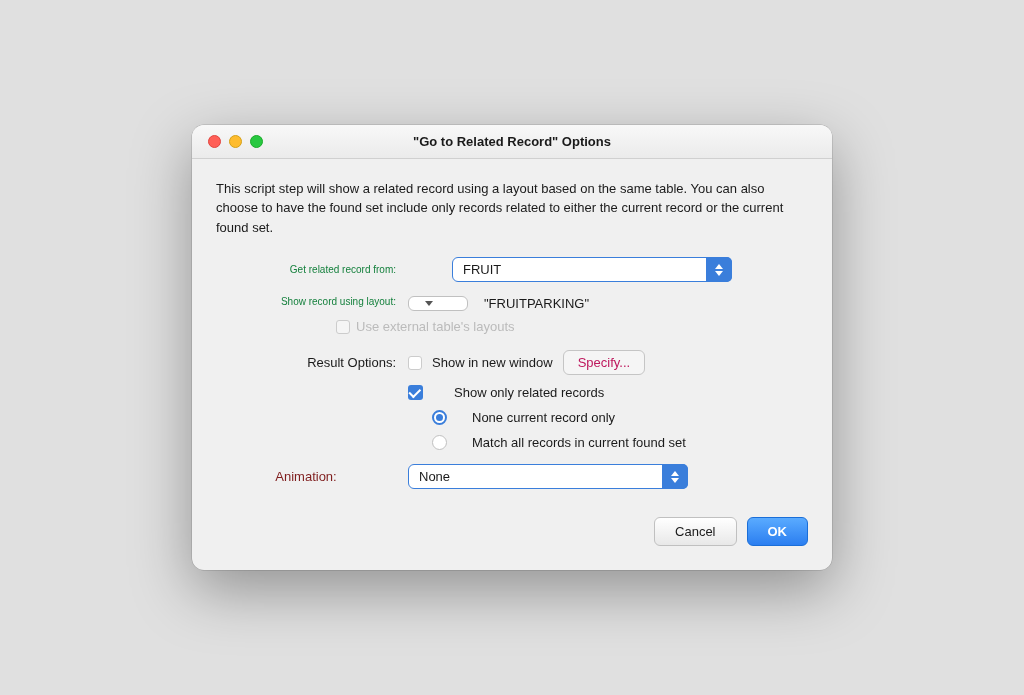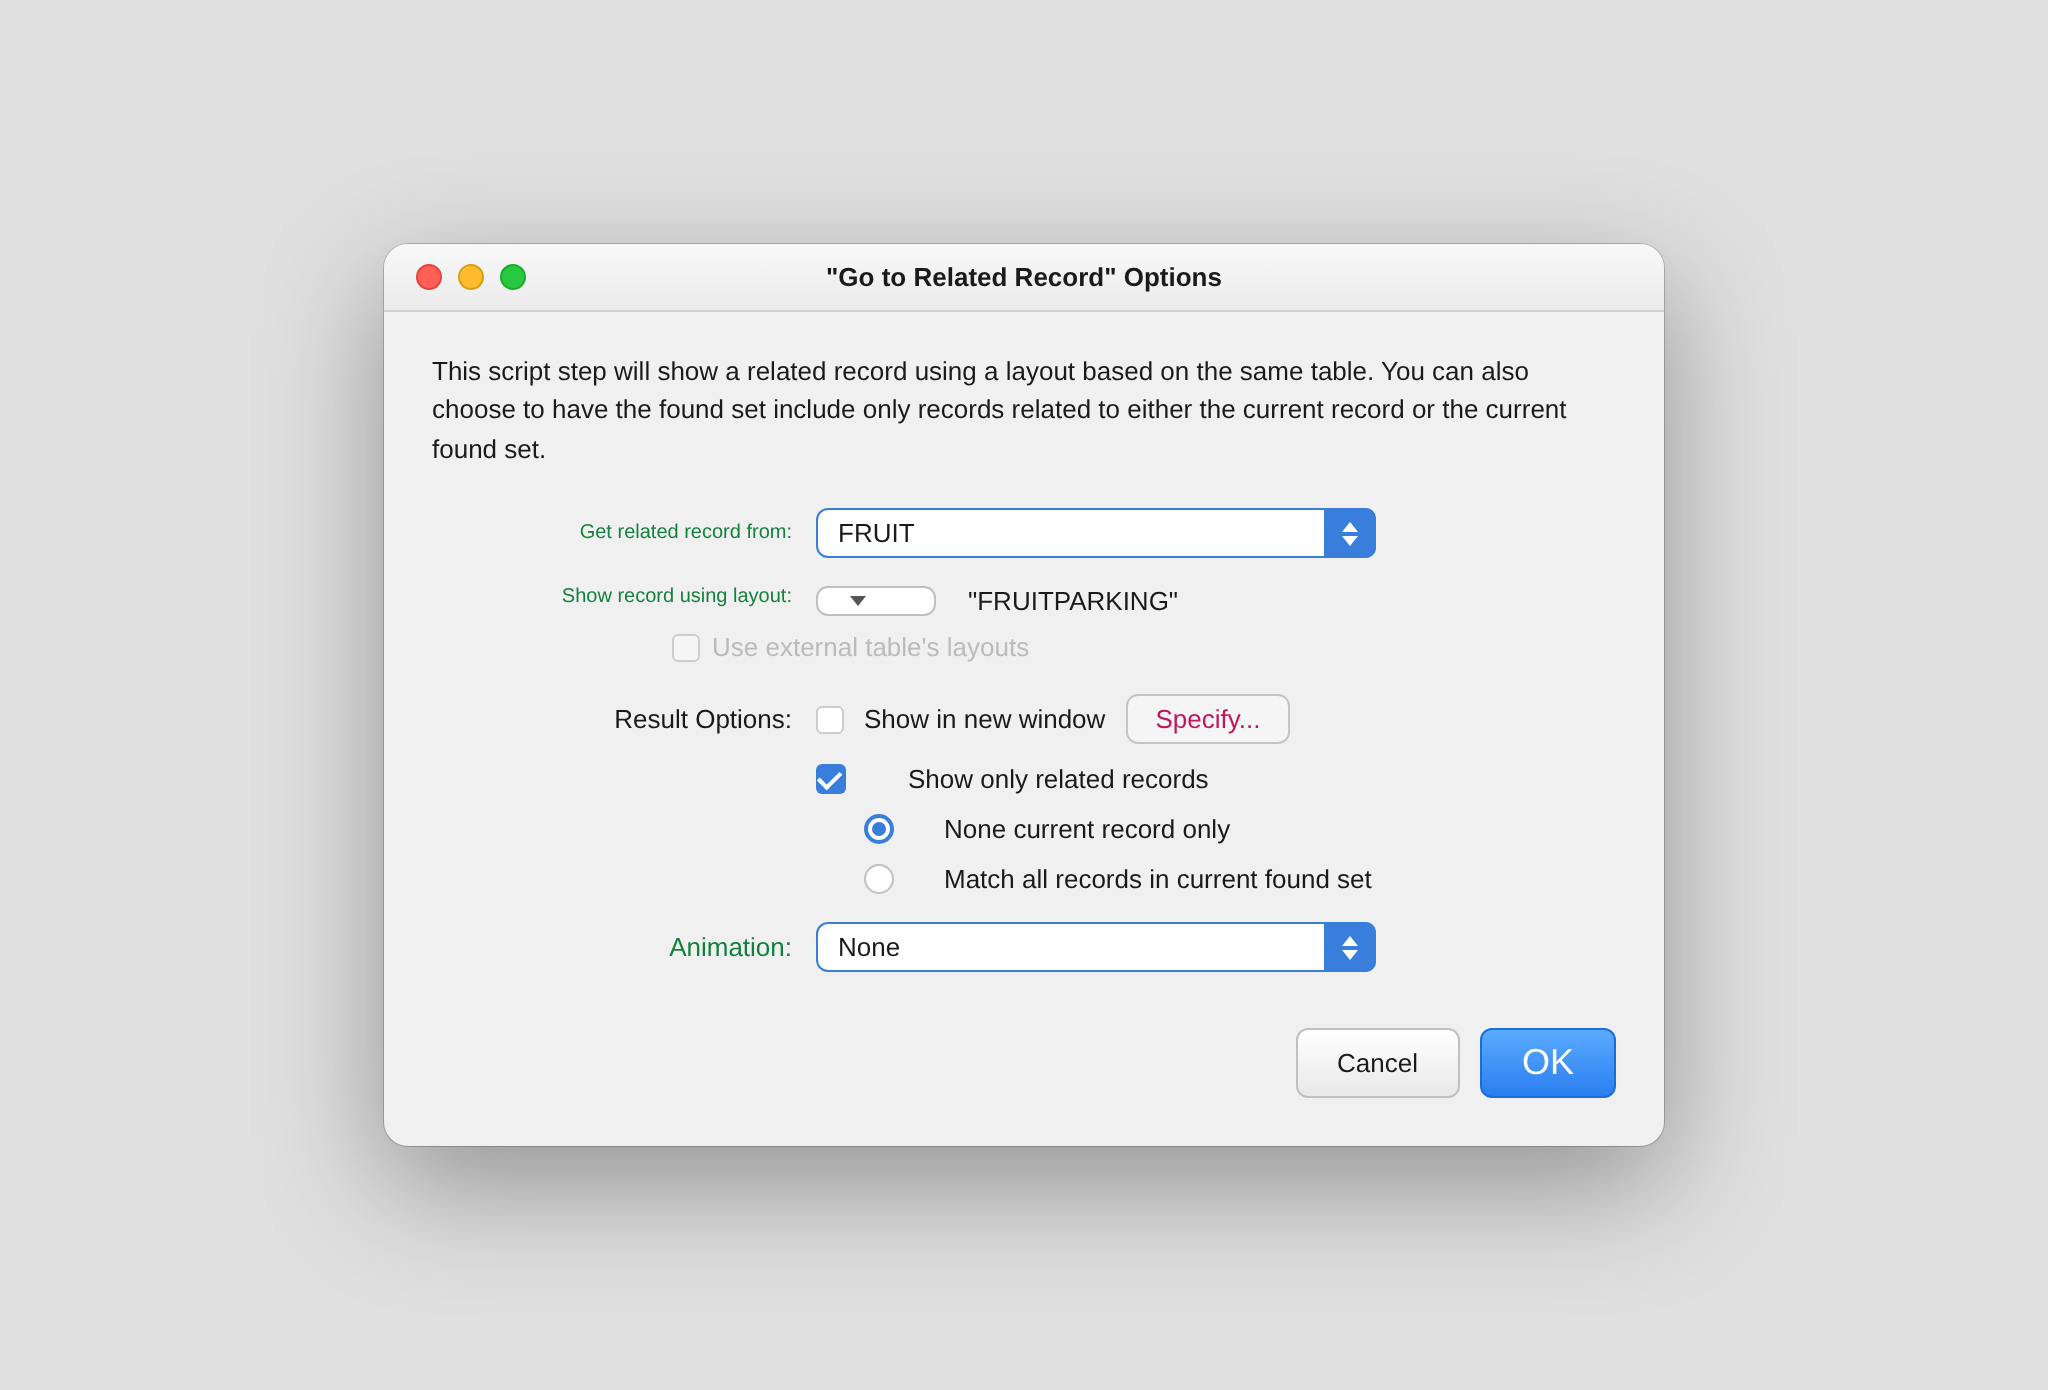--- a/index.html
+++ b/index.html
@@ -339,24 +339,24 @@
     }
 
     .animation-row {
       display: flex;
       align-items: center;
       margin-bottom: 24px;
     }
 
     .animation-label {
       font-size: 13px;
-      text-align: right;
+      text-align: center;
       min-width: 180px;
       margin-right: 12px;
-      color: #15803d;
+      color: #7f1d1d;
     }
 
     .footer {
       display: flex;
       justify-content: flex-end;
       gap: 10px;
       padding-top: 4px;
     }
 
     .btn-cancel {
@@ -368,23 +368,23 @@
       color: #1a1a1a;
       cursor: pointer;
       min-width: 80px;
     }
 
     .btn-ok {
       background: linear-gradient(to bottom, #5aabff, #2b7ef0);
       border: 1px solid #1a6ed8;
       border-radius: 6px;
       padding: 6px 20px;
-      font-size: 18px;
+      font-size: 13px;
       color: white;
-      font-weight: 400;
+      font-weight: 700;
       cursor: pointer;
       min-width: 60px;
     }
 
     .indented-options {
       margin-left: 192px;
     }
   </style>
 </head>
 <body>
@@ -401,21 +401,21 @@
   </div>
 
   <div class="dialog-body">
 
     <p class="description-text">This script step will show a related record using a layout based on the same table.  You can also choose to have the found set include only records related to either the current record or the current found set.</p>
 
     <div class="form-row">
       <span class="form-label">Get related record from:</span>
       <div class="form-control-area">
         <div class="select-wrapper">
-          <select class="select-field select-blue" style="padding-right: 44px;">
+          <select class="select-field select-blue" style="padding-right: 44px; margin-left: 44px;">
             <option>FRUIT</option>
           </select>
           <div class="blue-arrows-icon">
             <div class="blue-arrow-up"></div>
             <div class="blue-arrow-down"></div>
           </div>
         </div>
       </div>
     </div>
 

